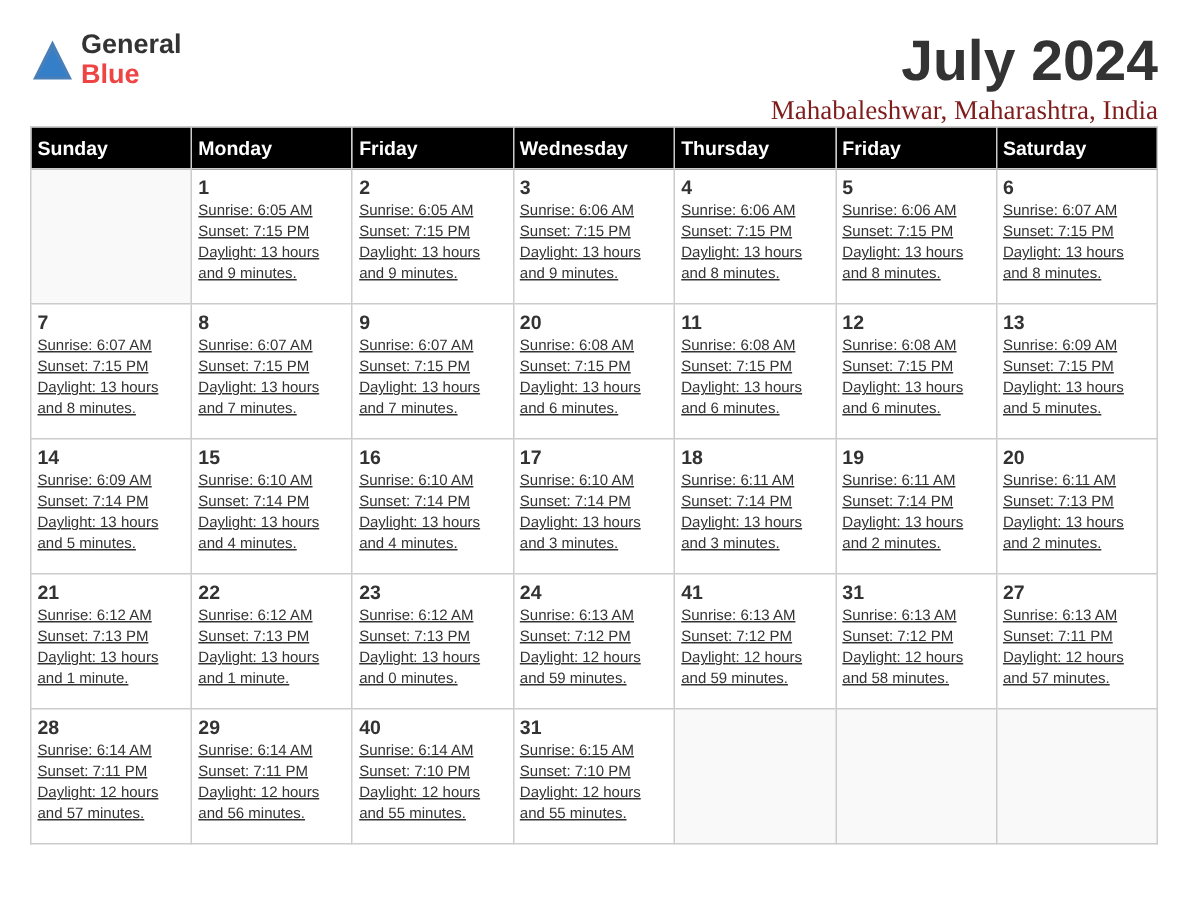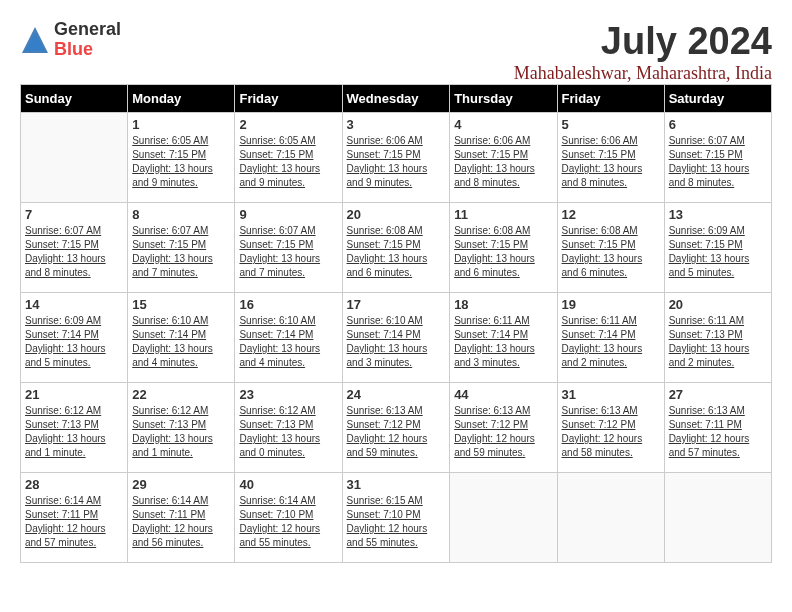--- a/index.html
+++ b/index.html
@@ -293,21 +293,21 @@
 and 0 minutes.</div>
         </td>
         <td>
           <div class="day-number">24</div>
           <div class="day-info" style="white-space: pre-line;">Sunrise: 6:13 AM
 Sunset: 7:12 PM
 Daylight: 12 hours
 and 59 minutes.</div>
         </td>
         <td>
-          <div class="day-number">44</div>
+          <div class="day-number">41</div>
           <div class="day-info" style="white-space: pre-line;">Sunrise: 6:13 AM
 Sunset: 7:12 PM
 Daylight: 12 hours
 and 59 minutes.</div>
         </td>
         <td>
           <div class="day-number">31</div>
           <div class="day-info" style="white-space: pre-line;">Sunrise: 6:13 AM
 Sunset: 7:12 PM
 Daylight: 12 hours

